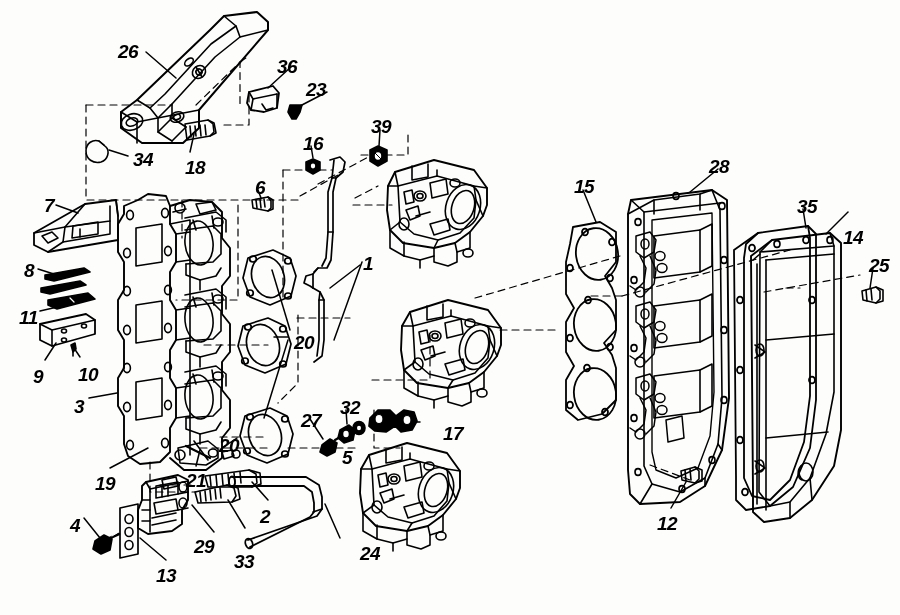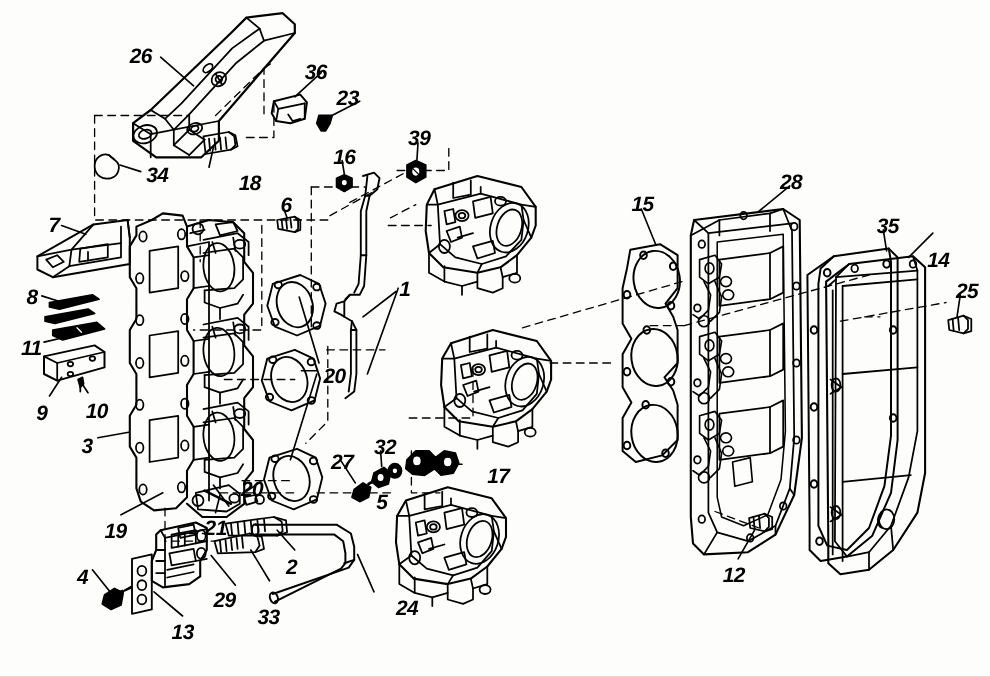--- a/index.html
+++ b/index.html
@@ -642,21 +642,21 @@
     </g>
   </svg>
 
   <div id="callout-layer">
       <div class="callout" style="left: 118px; top: 42px;">26</div>
       <div class="callout" style="left: 277px; top: 57px;">36</div>
       <div class="callout" style="left: 306px; top: 80px;">23</div>
       <div class="callout" style="left: 371px; top: 117px;">39</div>
       <div class="callout" style="left: 303px; top: 134px;">16</div>
       <div class="callout" style="left: 133px; top: 150px;">34</div>
-      <div class="callout" style="left: 185px; top: 158px; margin-left: 32px;">18</div>
+      <div class="callout" style="left: 185px; top: 158px;">18</div>
       <div class="callout" style="left: 255px; top: 178px;">6</div>
       <div class="callout" style="left: 574px; top: 177px;">15</div>
       <div class="callout" style="left: 709px; top: 157px;">28</div>
       <div class="callout" style="left: 44px; top: 196px;">7</div>
       <div class="callout" style="left: 797px; top: 197px;">35</div>
       <div class="callout" style="left: 843px; top: 200px; margin-top: 28px;">14</div>
       <div class="callout" style="left: 24px; top: 261px;">8</div>
       <div class="callout" style="left: 869px; top: 256px;">25</div>
       <div class="callout" style="left: 19px; top: 308px;">11</div>
       <div class="callout" style="left: 363px; top: 254px;">1</div>

